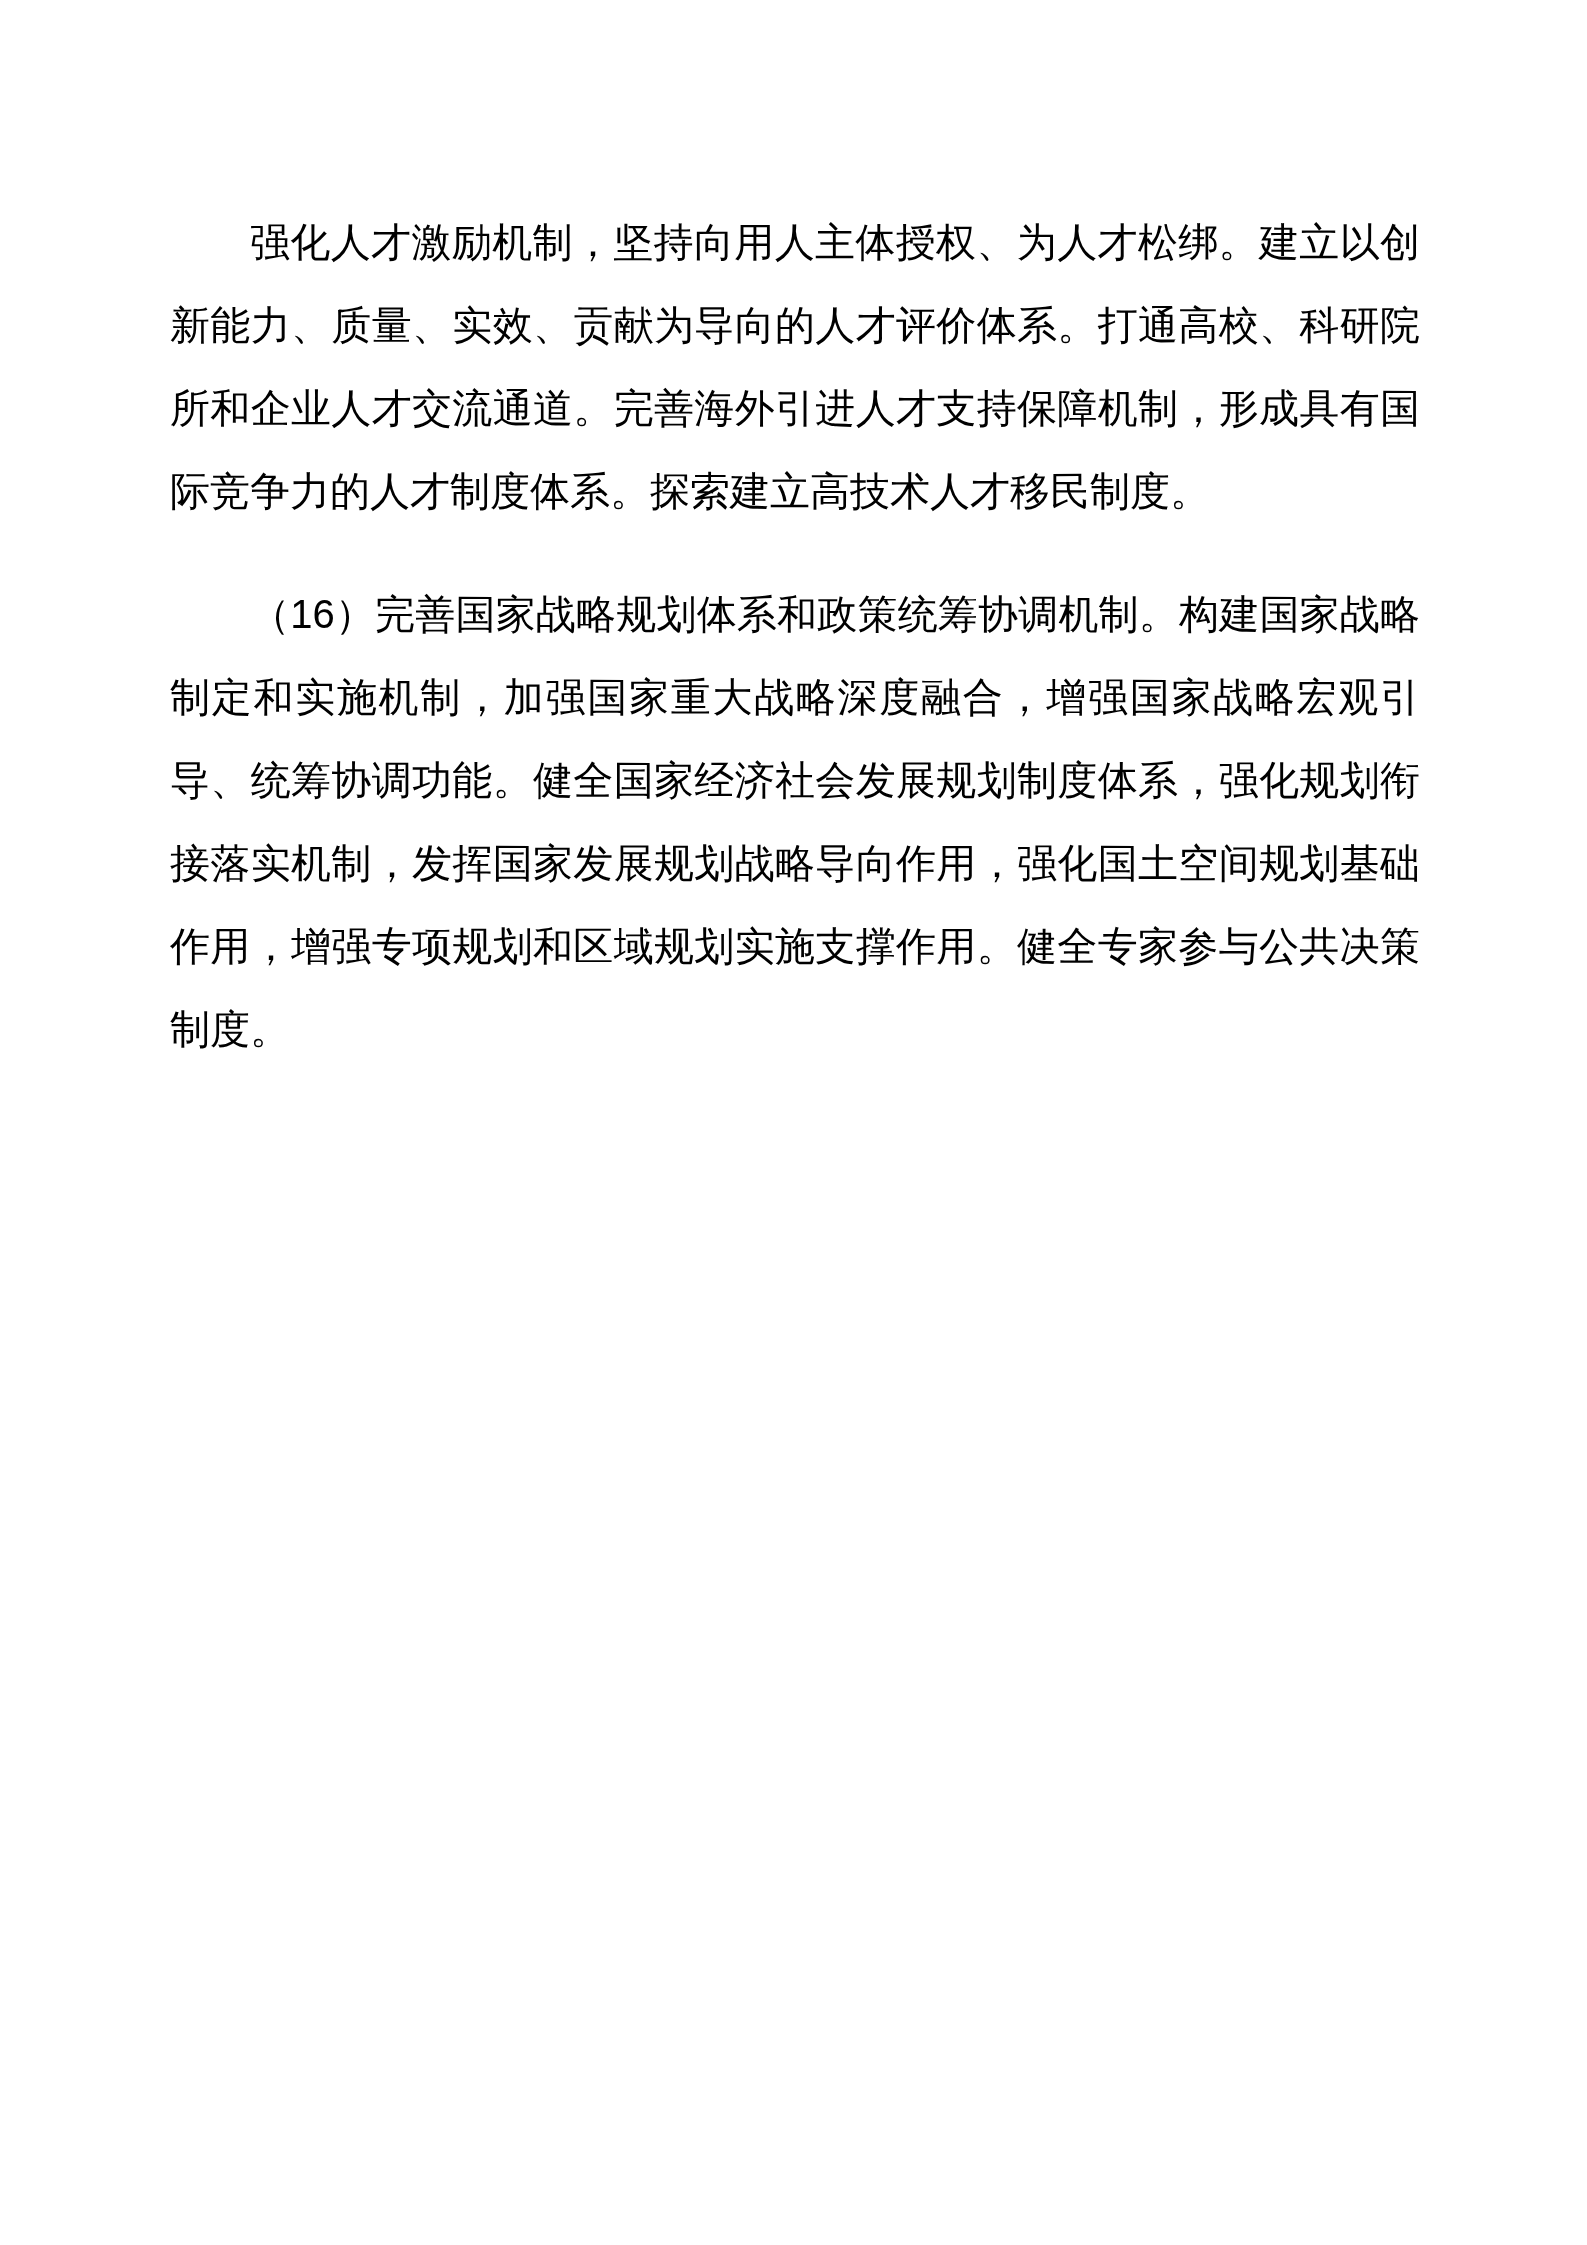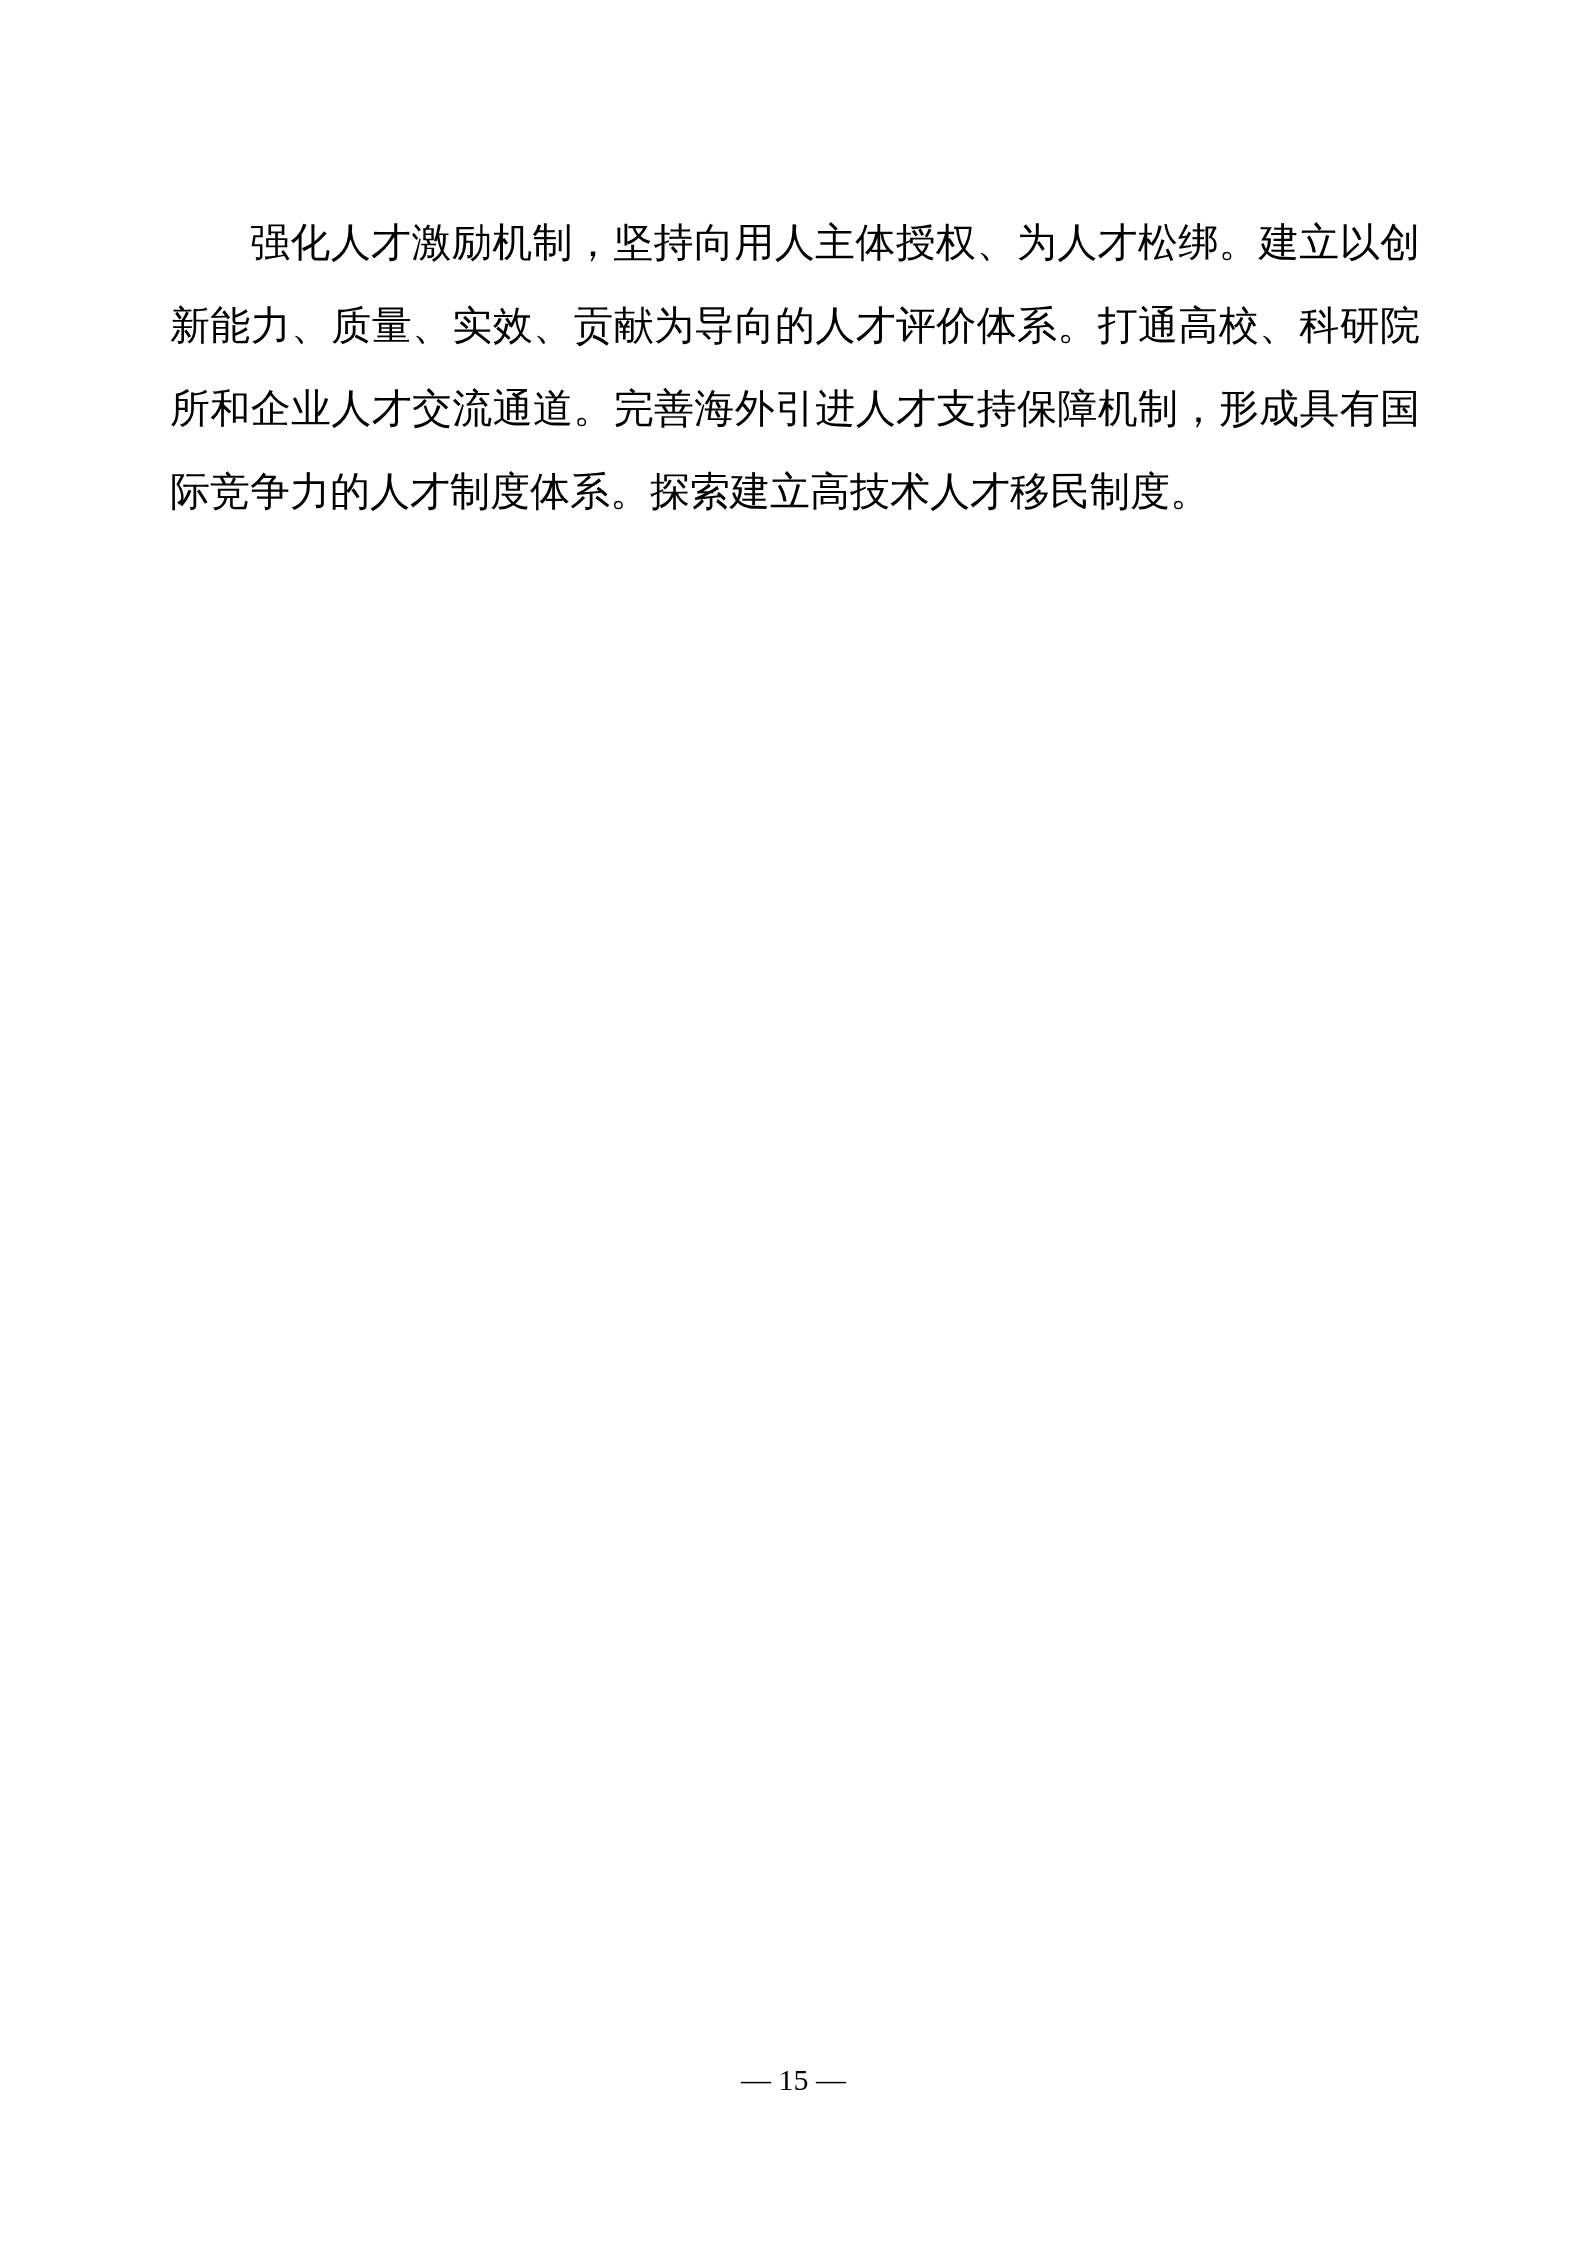--- a/index.html
+++ b/index.html
@@ -48,15 +48,15 @@
     line-height: 36px;
     color: #000000;
   }
 </style>
 </head>
 <body>
 
 <div class="doc-page">
   <div class="content">
     <p>强化人才激励机制，坚持向用人主体授权、为人才松绑。建立以创新能力、质量、实效、贡献为导向的人才评价体系。打通高校、科研院所和企业人才交流通道。完善海外引进人才支持保障机制，形成具有国际竞争力的人才制度体系。探索建立高技术人才移民制度。</p>
+    <p>（16）完善国家战略规划体系和政策统筹协调机制。构建国家战略制定和实施机制，加强国家重大战略深度融合，增强国家战略宏观引导、统筹协调功能。健全国家经济社会发展规划制度体系，强化规划衔接落实机制，发挥国家发展规划战略导向作用，强化国土空间规划基础作用，增强专项规划和区域规划实施支撑作用。健全专家参与公共决策制度。</p>
   </div>
-  <div class="footer">— 15 —</div>
 </div>
 
 </body></html>

